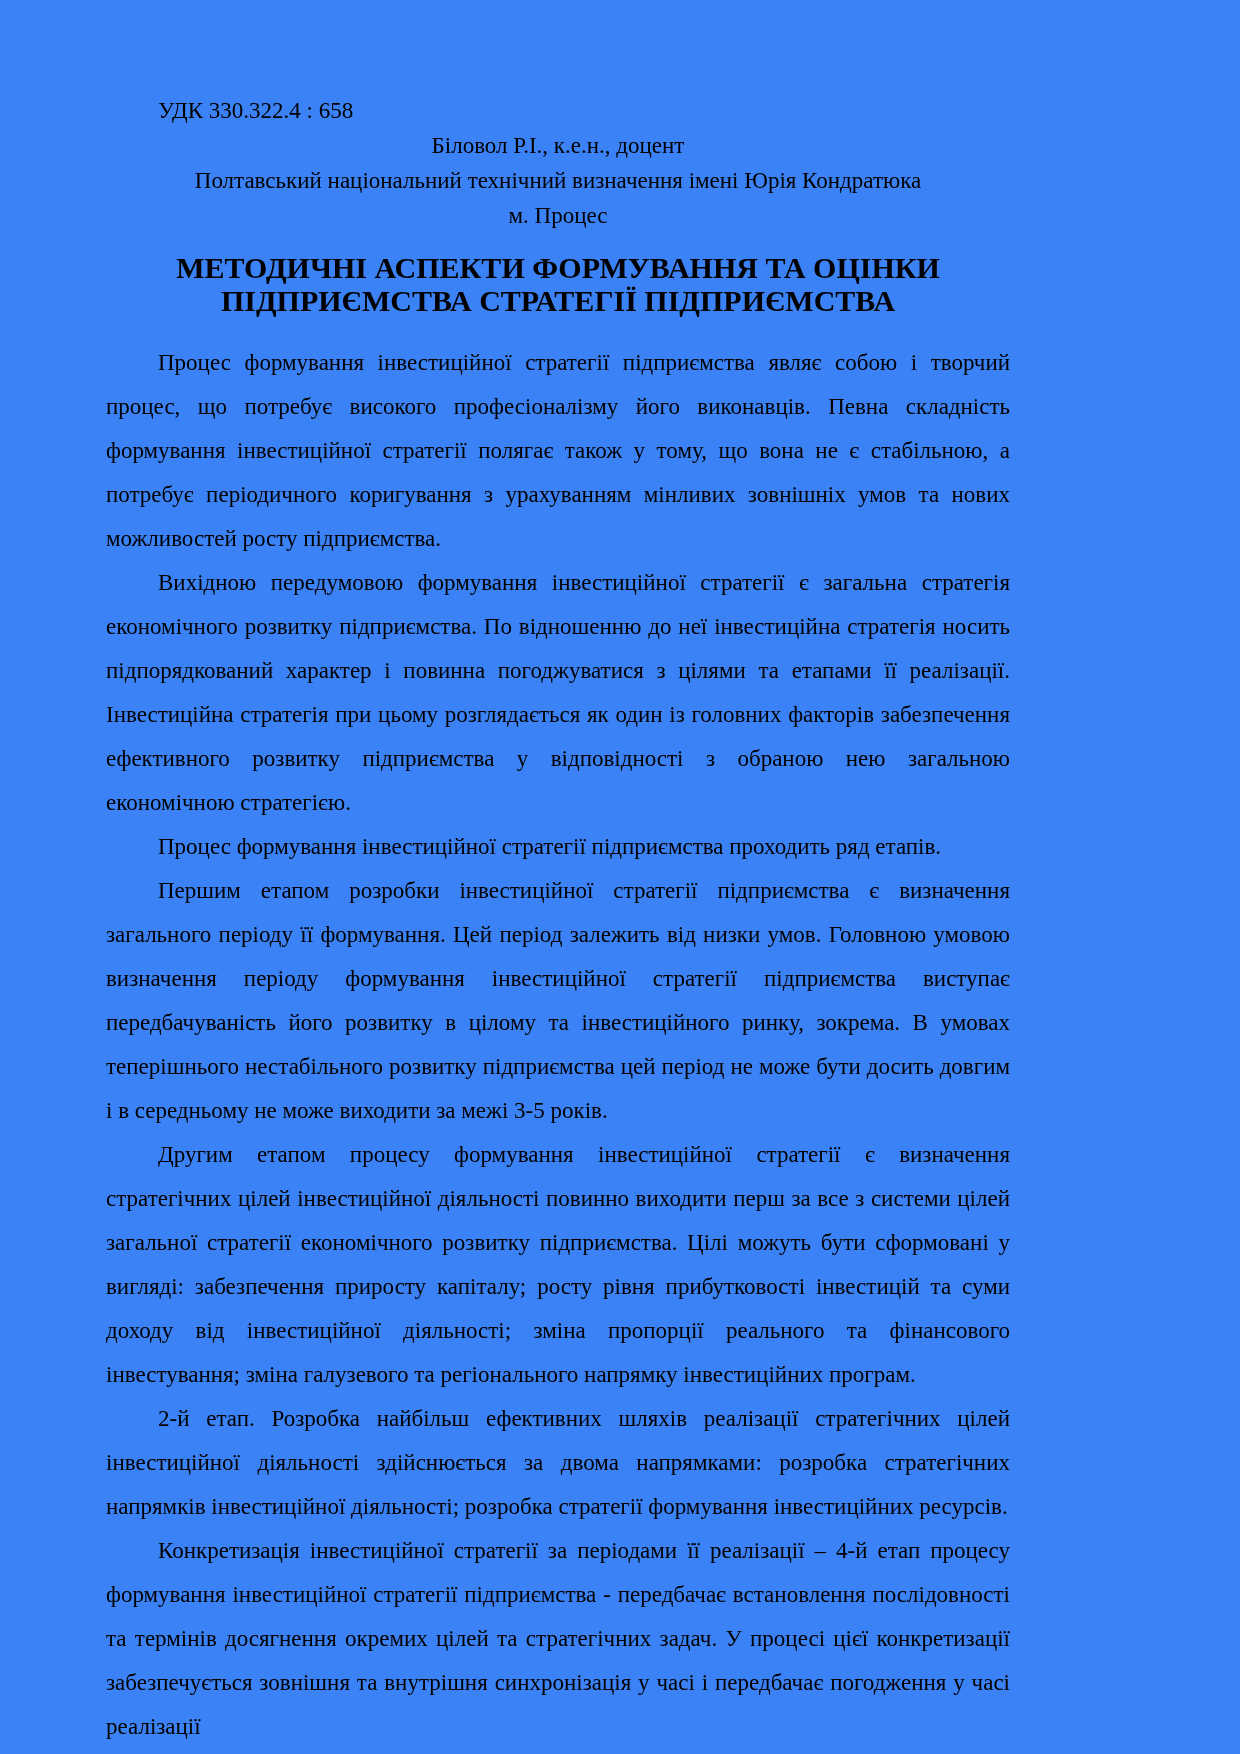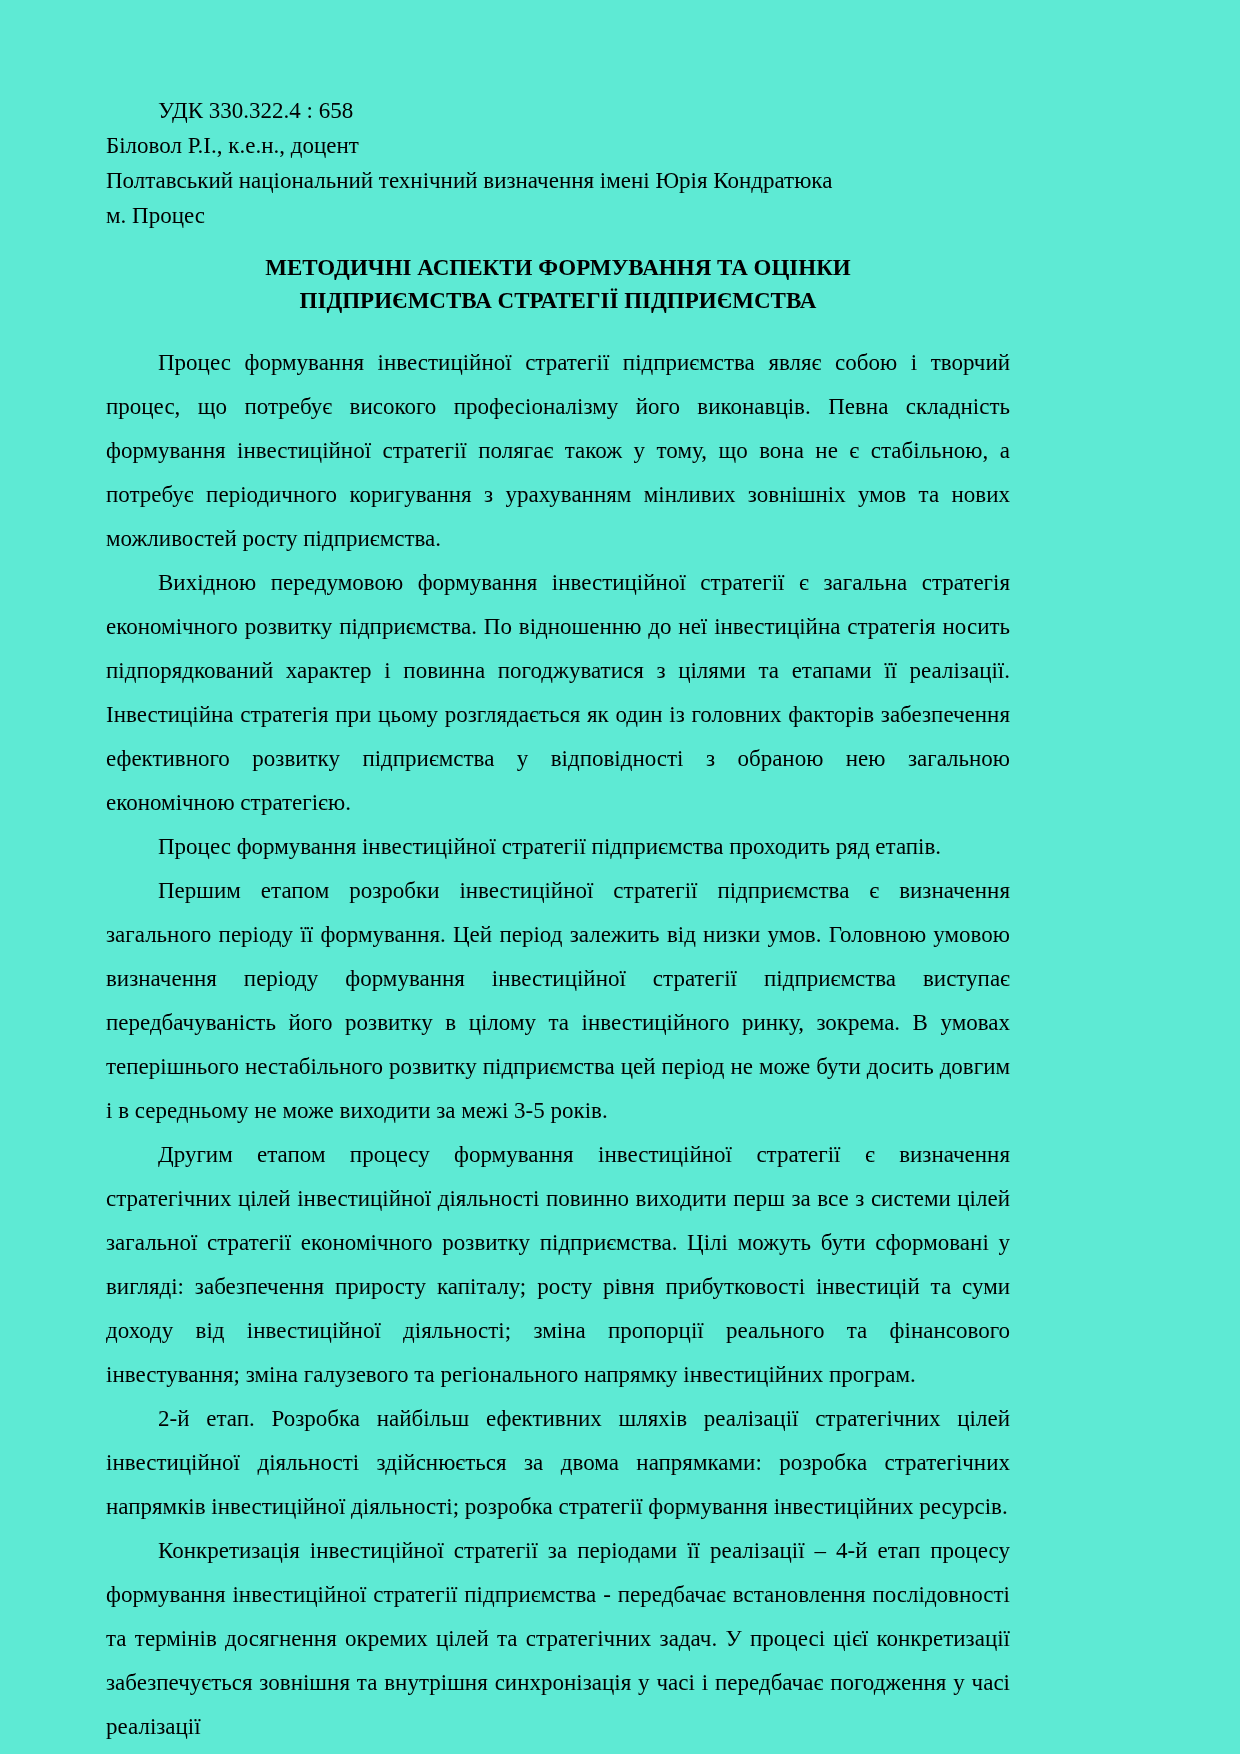--- a/index.html
+++ b/index.html
@@ -5,37 +5,38 @@
   html, body {
     margin: 0;
     padding: 0;
     background: #ffffff;
   }
   .page {
     position: relative;
     width: 1240px;
     height: 1754px;
     box-sizing: border-box;
-    background: #5eead4;
+    background: #3b82f6;
     color: #000000;
     font-family: "Liberation Serif", serif;
     font-size: 23px;
     padding: 93px 230px 0 106px;
     overflow: hidden;
   }
   .udc-line {
     line-height: 35px;
     padding-left: 52px;
   }
   .center-line {
     line-height: 35px;
+    text-align: center;
   }
   .paper-title {
     margin: 18px 0 24px 0;
-    font-size: 23px;
+    font-size: 30px;
     font-weight: bold;
     text-align: center;
     line-height: 33px;
   }
   .body-text p {
     margin: 0;
     text-align: justify;
     text-indent: 52px;
     line-height: 44px;
   }

